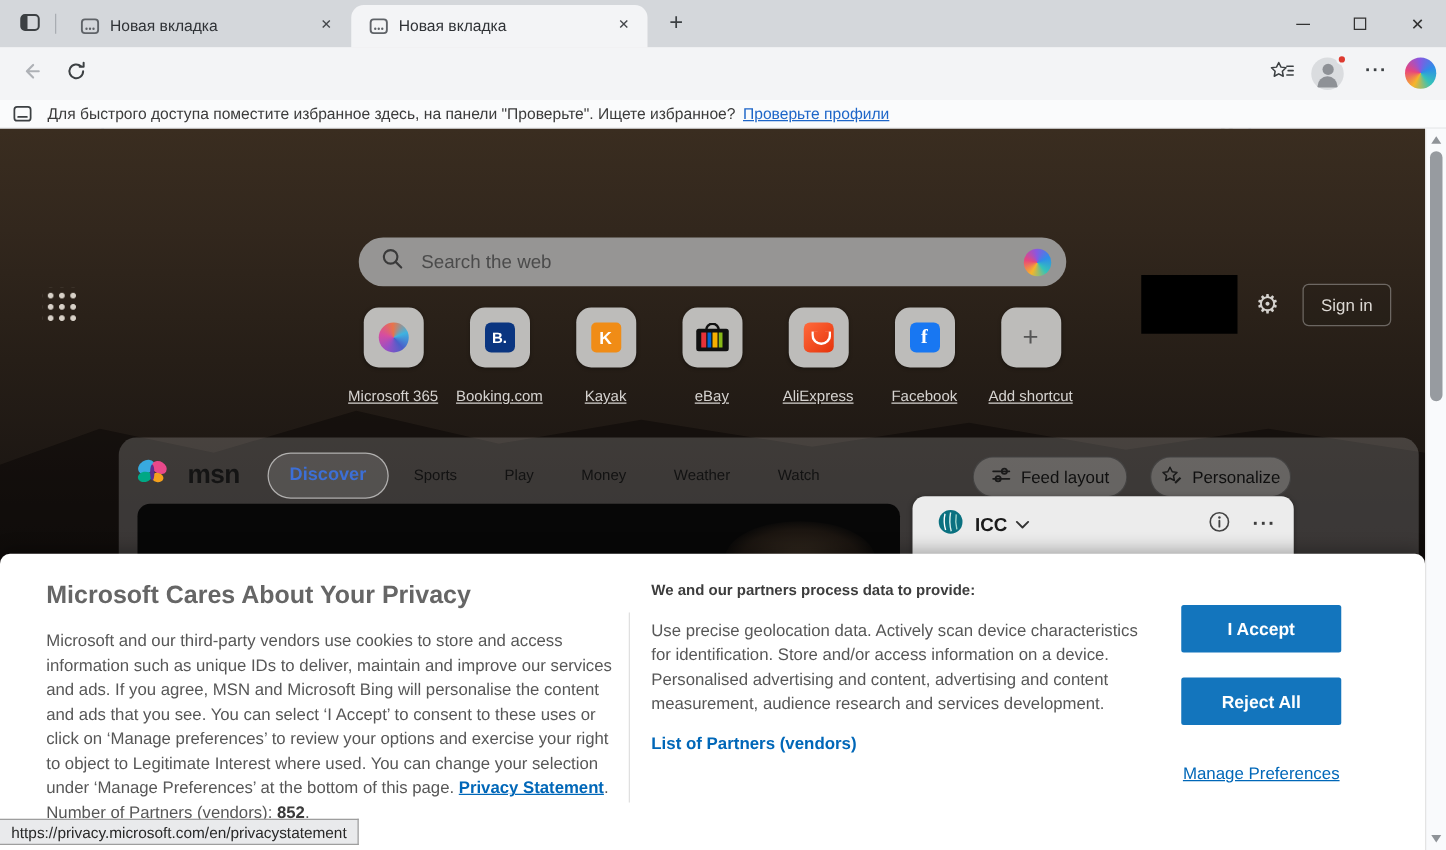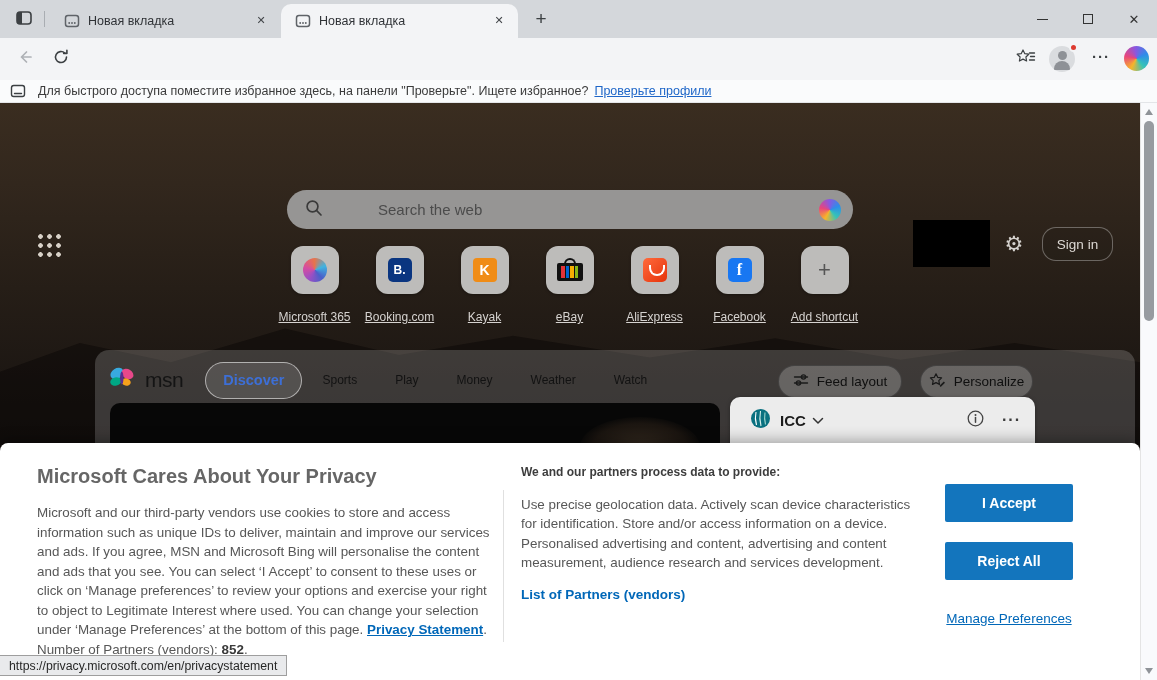--- a/index.html
+++ b/index.html
@@ -53,25 +53,25 @@
   
   .content { position:absolute; left:0; top:103px; width:1140px; height:577px; overflow:hidden;
     background:linear-gradient(180deg,#3a2d20 0%,#32271d 14%,#261e17 32%,#1a1512 52%,#110e0b 72%,#0b0a08 100%); }
   .mountains { position:absolute; left:0; top:120px; width:100%; height:240px; background:rgba(4,3,2,.4);
     clip-path:polygon(0 62%,7% 50%,15% 58%,25% 44%,35% 55%,45% 47%,57% 56%,68% 48%,79% 57%,89% 50%,100% 58%,100% 100%,0 100%); }
 
   .waffle { position:absolute; left:34px; top:127px; width:28px; height:28px; cursor:pointer;
     background:radial-gradient(circle,#d8d1c8 2px,transparent 2.6px); background-size:9px 9px; background-position:2px 2px; }
   .blackbox { position:absolute; left:913px; top:117px; width:77px; height:47px; background:#000; }
   .gear-btn { position:absolute; left:1001px; top:128px; width:26px; height:26px; font-size:21px; color:#d4d1cd; text-align:center; line-height:26px; cursor:pointer; }
-  .signin-btn { position:absolute; left:1042px; top:124px; width:71px; height:34px; border:1px solid rgba(255,255,255,.32); border-radius:14px;
+  .signin-btn { position:absolute; left:1042px; top:124px; width:71px; height:34px; border:1px solid rgba(255,255,255,.32); border-radius:5px;
     color:#ddd9d4; font-size:13.5px; display:flex; align-items:center; justify-content:center; cursor:pointer; background:rgba(30,25,20,.15); }
 
   .msearch { position:absolute; left:287px; top:87px; width:566px; height:39px; border-radius:20px; background:#969594;
-    display:flex; align-items:center; padding:0 12px 0 18px; cursor:text;gap:41px; }
+    display:flex; align-items:center; padding:0 12px 0 18px; cursor:text; }
   .msearch .ph { flex:1 1 auto; font-size:15px; color:#4b4b4b; margin-left:14px; }
   .copilot.mini { width:22px; height:22px; flex:0 0 auto; cursor:pointer; }
 
   .qlinks { position:absolute; left:272px; top:143px; display:flex; }
   .qitem { width:85px; display:flex; flex-direction:column; align-items:center; cursor:pointer; }
   .qtile { width:48px; height:48px; border-radius:12px; background:#bdbcba; display:flex; align-items:center; justify-content:center; box-shadow:0 1px 3px rgba(0,0,0,.3); }
   .qlabel { margin-top:16px; font-size:12px; color:#d6d3d0; white-space:nowrap;text-decoration:underline; }
   .ic-m365 { width:24px; height:24px; border-radius:50%; background:conic-gradient(from 140deg,#4a5fc9,#9a4fc4,#d64da0,#e8744a,#3fb3e0,#4a5fc9); }
   .ic-booking { width:24px; height:24px; border-radius:5px; background:#0a3580; color:#fff; font-size:12px; font-weight:bold; display:flex; align-items:center; justify-content:center; }
   .ic-kayak { width:24px; height:24px; border-radius:4px; background:#f08c16; color:#fff; font-size:14px; font-weight:bold; display:flex; align-items:center; justify-content:center; }
@@ -80,21 +80,21 @@
   .ic-ebay .bag { position:absolute; left:0; top:5px; width:26px; height:18px; background:#111; border-radius:2px; display:flex; align-items:center; justify-content:center; gap:1px; }
   .ic-ebay .bag i { display:block; width:3.5px; height:12px; }
   .ic-ali { position:relative; width:24px; height:24px; border-radius:5px; background:linear-gradient(135deg,#ff6a3c,#e6330a); }
   .ic-ali::after { content:""; position:absolute; left:6px; top:7px; width:12px; height:9px; border:2px solid #fff; border-top:none; border-radius:0 0 9px 9px; }
   .ic-fb { width:24px; height:24px; border-radius:5px; background:#1877f2; color:#fff; font-size:16px; font-weight:bold; display:flex; align-items:center; justify-content:center; font-family:"Liberation Serif",serif; }
   .ic-plus { font-size:22px; font-weight:300; color:#555; }
 
   .feedpanel { position:absolute; left:95px; top:247px; width:1040px; height:330px; background:rgba(255,255,255,.18); border-radius:14px 14px 0 0; }
   .navrow { position:absolute; left:14px; top:8px; height:44px; display:flex; align-items:center; }
   .msnlogo { display:flex; align-items:center; margin-right:22px; cursor:pointer; }
-  .msnlogo .word { font-size:21px; font-weight:normal; color:#141414; margin-left:9px; letter-spacing:-.5px; }
+  .msnlogo .word { font-size:21px; font-weight:bold; color:#141414; margin-left:14px; letter-spacing:-.5px; }
   .nav-pill { height:37px; padding:0 17px; display:flex; align-items:center; border:1px solid rgba(255,255,255,.55); border-radius:19px;
     color:#3d6fd6; font-size:14.5px; font-weight:bold; background:rgba(255,255,255,.12); margin-right:20px; cursor:pointer; }
   .nav-item { font-size:12px; color:#121212; margin-right:38px; cursor:pointer; }
   .pillbtn { position:absolute; top:15px; height:33px; border:1px solid rgba(45,45,45,.62); border-radius:17px; background:rgba(255,255,255,.22);
     display:flex; align-items:center; justify-content:center; gap:8px; font-size:13.5px; color:#0f0f0f; cursor:pointer; }
   .btn-feed { left:683px; width:124px; }
   .btn-pers { left:825px; width:113px; }
 
   .darkcard { position:absolute; left:110px; top:300px; width:610px; height:60px; background:#070707; border-radius:10px 10px 0 0;
     overflow:hidden; cursor:pointer; }

